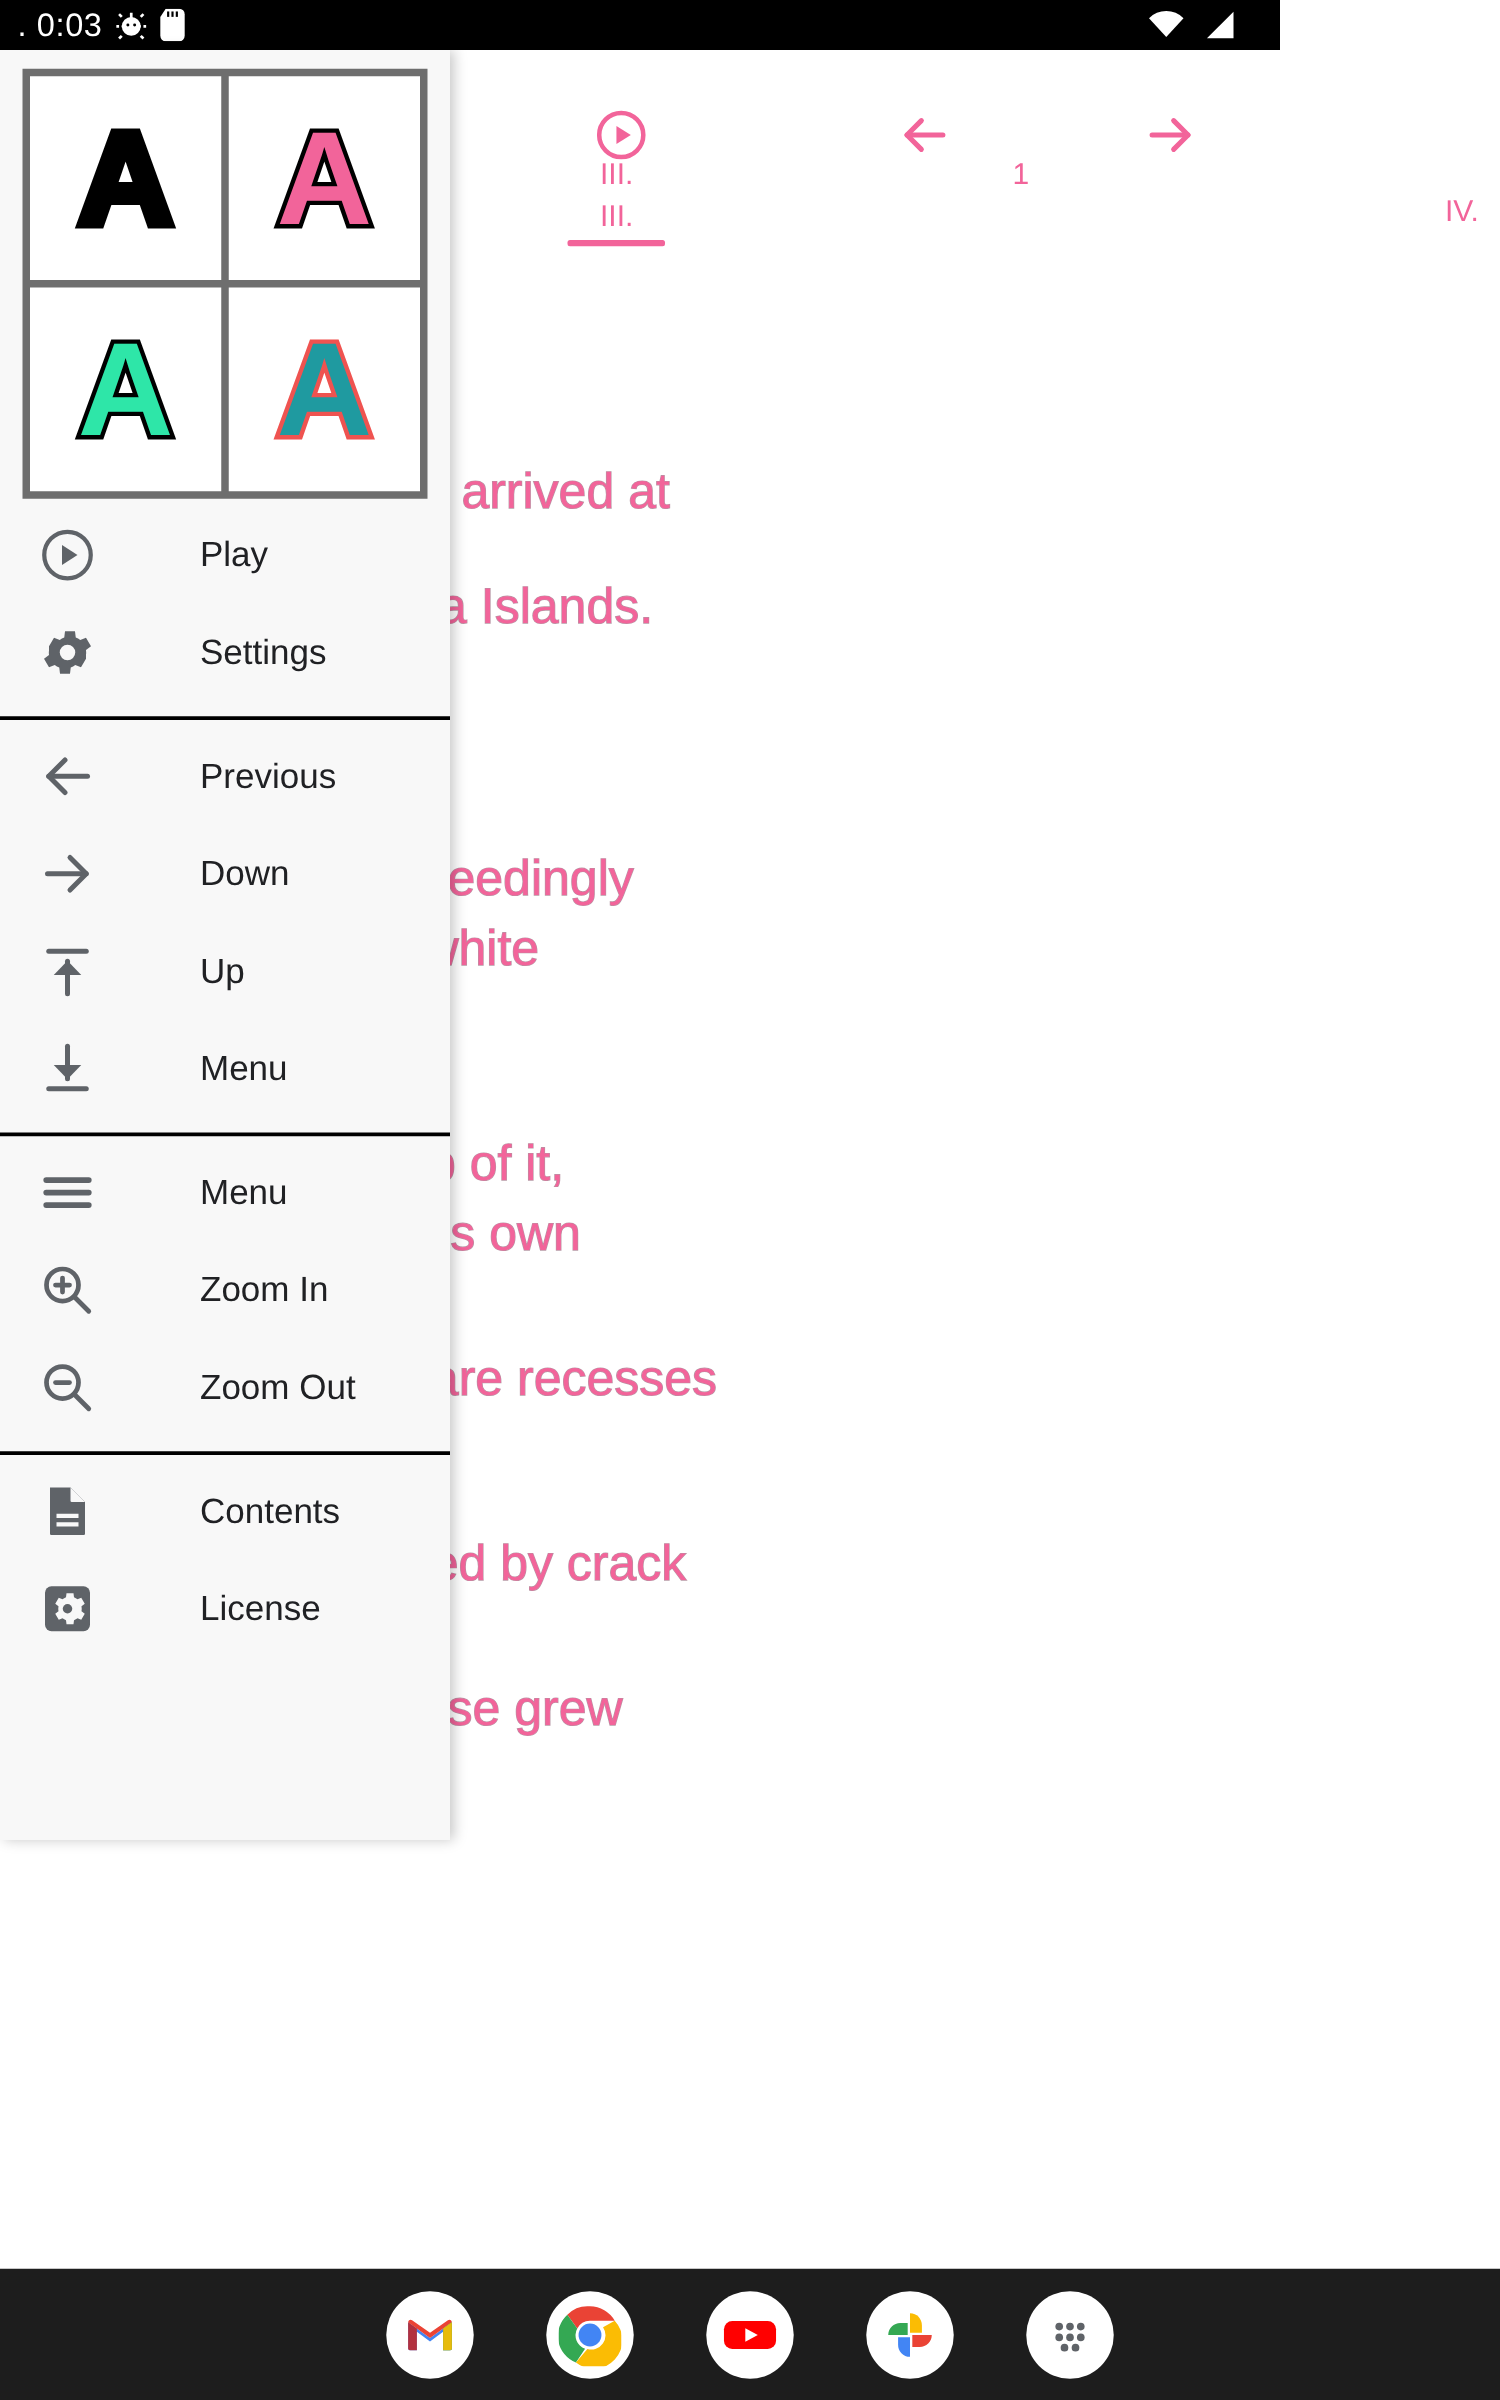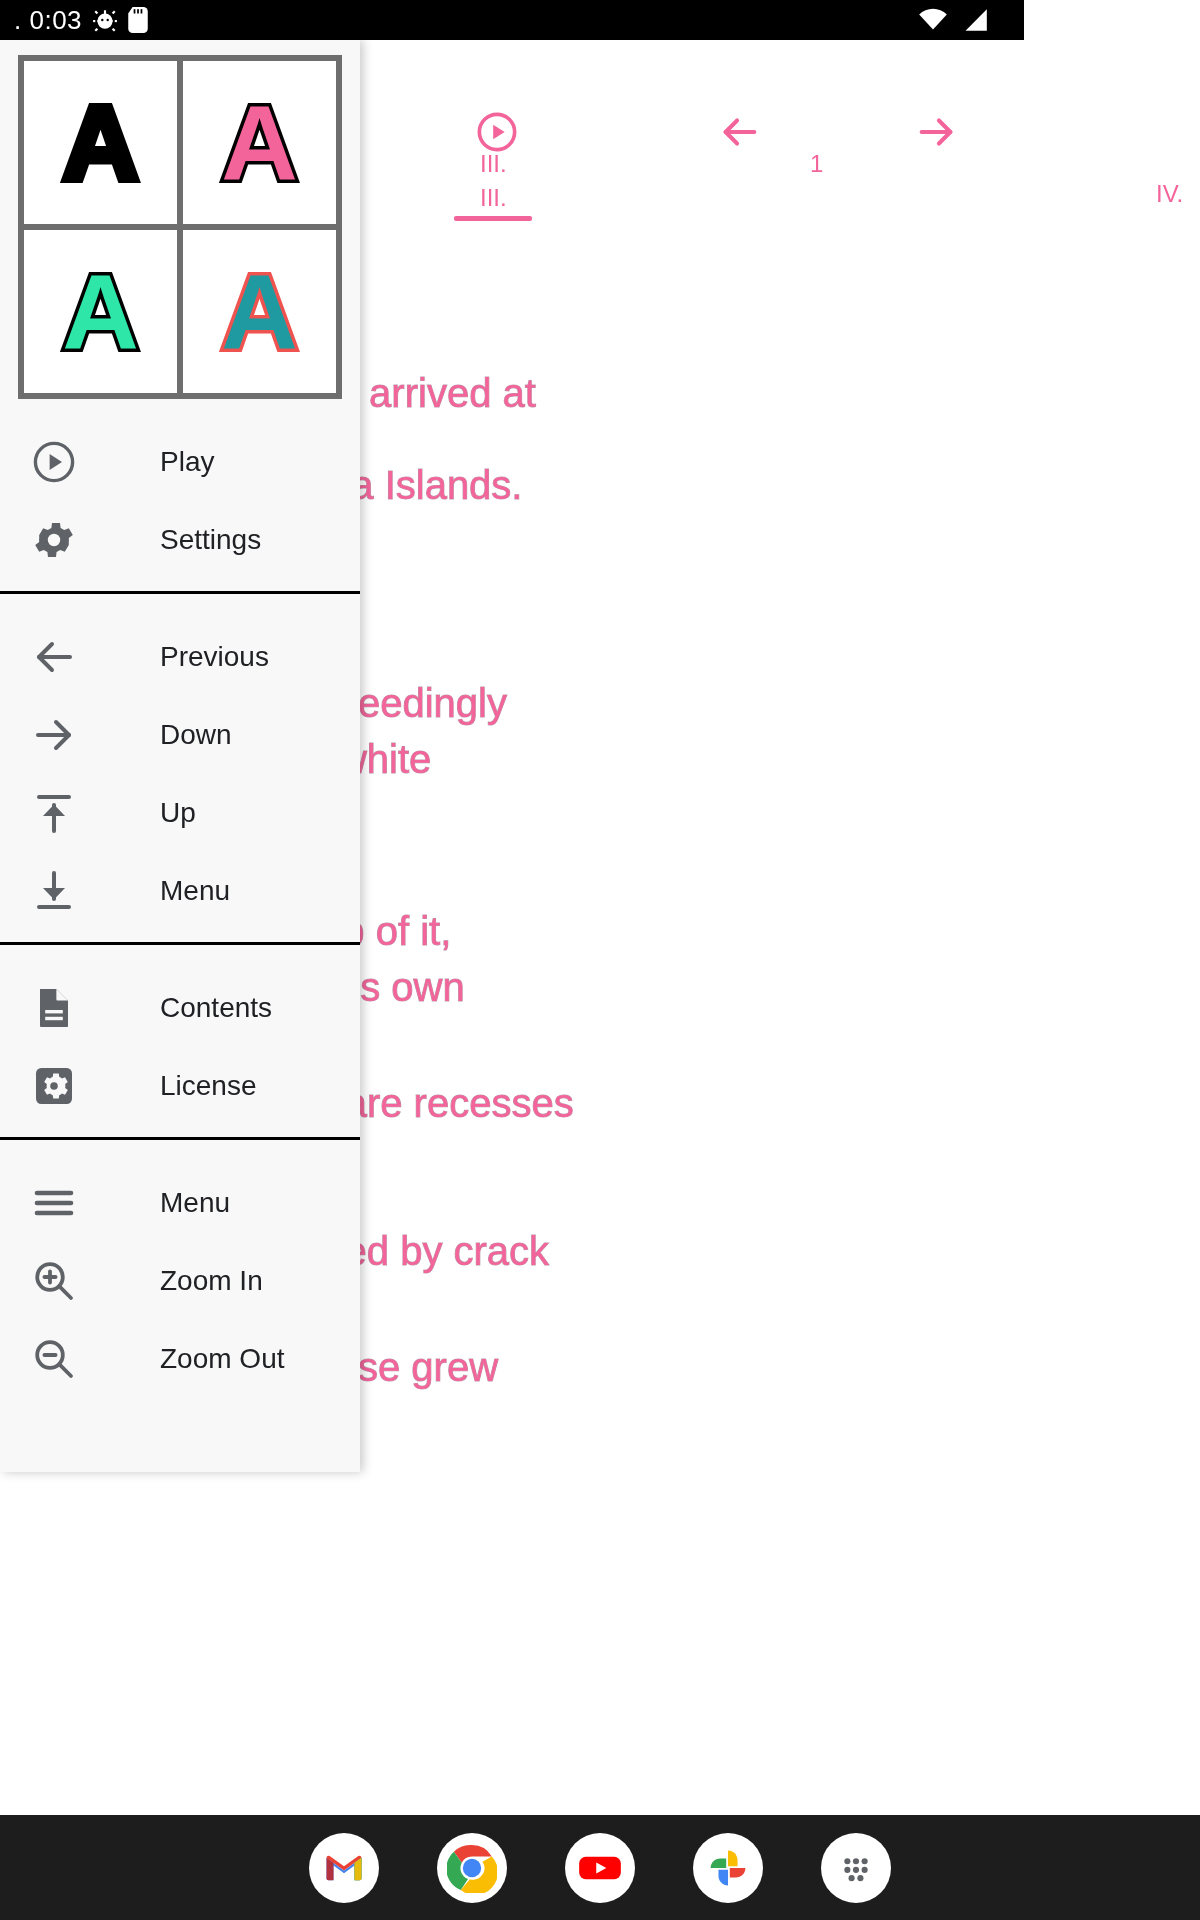--- a/index.html
+++ b/index.html
@@ -24,21 +24,21 @@
   .sb-right { margin-left: auto; display: flex; align-items: center; gap: 14px; padding-right: 22px; }
   .sb-ico svg { display: block; }
 
   
   .reader {
     position: absolute; top: 40px; left: 0;
     width: 1200px; height: 1775px;
     background: #fff; overflow: hidden;
   }
   .doc-toolbar {
-    position: absolute; top: 0; left: 440px; width: 760px; height: 140px; margin-top: 24px;
+    position: absolute; top: 0; left: 440px; width: 760px; height: 140px;
   }
   .tb-btn {
     position: absolute; top: 40px;
     width: 74px; height: 56px;
     display: flex; align-items: center; justify-content: center;
   }
   .tb-play  { left: 20px; }
   .tb-prev  { left: 262px; }
   .tb-next  { left: 460px; }
 
@@ -87,21 +87,21 @@
   }
   .swatch {
     background: #fff;
     display: flex; align-items: center; justify-content: center;
   }
   .swatch span {
     font-size: 106px; font-weight: 700; line-height: 1;
     font-family: "Liberation Sans", sans-serif;
   }
 
-  .menu-group { padding: 24px 0 12px 0; }
+  .menu-group { padding: 6px 0 12px 0; }
   .menu-group + .menu-group { border-top: 3px solid #000000; }
   .menu-item {
     height: 78px; display: flex; align-items: center;
     padding-left: 28px;
   }
   .mi-ico {
     width: 52px; height: 52px;
     display: flex; align-items: center; justify-content: center;
     flex: 0 0 52px;
   }
@@ -304,72 +304,72 @@
             <polyline points="6.5,10.5 12,16.2 17.5,10.5" fill="#5f6368" stroke="none"></polyline>
           </svg>
         </div>
         <div class="mi-label">Menu</div>
       </div>
     </div>
 
     <div class="menu-group">
       <div class="menu-item">
         <div class="mi-ico">
+          <svg width="48" height="48" viewBox="0 0 24 24" stroke="#5f6368" stroke-width="2.3" stroke-linecap="round">
+            <line x1="3.5" y1="7" x2="20.5" y2="7"></line>
+            <line x1="3.5" y1="12" x2="20.5" y2="12"></line>
+            <line x1="3.5" y1="17" x2="20.5" y2="17"></line>
+          </svg>
+        </div>
+        <div class="mi-label">Menu</div>
+      </div>
+      <div class="menu-item">
+        <div class="mi-ico">
+          <svg width="48" height="48" viewBox="0 0 24 24" fill="none" stroke="#5f6368" stroke-width="1.9" stroke-linecap="round">
+            <circle cx="10" cy="10" r="6.4"></circle>
+              <line x1="14.7" y1="14.7" x2="20.5" y2="20.5"></line>
+            <line x1="7.2" y1="10" x2="12.8" y2="10"></line>
+              <line x1="10" y1="7.2" x2="10" y2="12.8"></line>
+          </svg>
+        </div>
+        <div class="mi-label">Zoom In</div>
+      </div>
+      <div class="menu-item">
+        <div class="mi-ico">
+          <svg width="48" height="48" viewBox="0 0 24 24" fill="none" stroke="#5f6368" stroke-width="1.9" stroke-linecap="round">
+            <circle cx="10" cy="10" r="6.4"></circle>
+              <line x1="14.7" y1="14.7" x2="20.5" y2="20.5"></line>
+            <line x1="7.2" y1="10" x2="12.8" y2="10"></line>
+          </svg>
+        </div>
+        <div class="mi-label">Zoom Out</div>
+      </div>
+    </div>
+
+    <div class="menu-group">
+      <div class="menu-item">
+        <div class="mi-ico">
           <svg width="48" height="48" viewBox="0 0 24 24" fill="#5f6368">
             <path d="M5 2.5h8.2L19 8.3V21a.5.5 0 0 1-.5.5h-13A.5.5 0 0 1 5 21z"></path>
             <path d="M13.2 2.5 L19 8.3 H13.7 a.5.5 0 0 1-.5-.5z" fill="#f8f8f8"></path>
             <rect x="7.6" y="13" width="8.8" height="1.7" fill="#f8f8f8"></rect>
             <rect x="7.6" y="16.4" width="8.8" height="1.7" fill="#f8f8f8"></rect>
           </svg>
         </div>
         <div class="mi-label">Contents</div>
       </div>
       <div class="menu-item">
         <div class="mi-ico">
           <svg width="48" height="48" viewBox="0 0 24 24">
             <rect x="3" y="3" width="18" height="18" rx="2.6" fill="#5f6368"></rect>
             <path d="M17.6 13a5.8 5.8 0 0 0 0-2l1.3-1-1.4-2.4-1.5.6a5.8 5.8 0 0 0-1.4-.8l-.2-1.6h-2.8l-.2 1.6a5.8 5.8 0 0 0-1.4.8l-1.5-.6L7.1 10l1.3 1a5.8 5.8 0 0 0 0 2l-1.3 1 1.4 2.4 1.5-.6a5.8 5.8 0 0 0 1.4.8l.2 1.6h2.8l.2-1.6a5.8 5.8 0 0 0 1.4-.8l1.5.6 1.4-2.4z" fill="#f8f8f8"></path>
             <circle cx="12" cy="12" r="1.9" fill="#5f6368"></circle>
           </svg>
         </div>
         <div class="mi-label">License</div>
-      </div>
-    </div>
-
-    <div class="menu-group">
-      <div class="menu-item">
-        <div class="mi-ico">
-          <svg width="48" height="48" viewBox="0 0 24 24" stroke="#5f6368" stroke-width="2.3" stroke-linecap="round">
-            <line x1="3.5" y1="7" x2="20.5" y2="7"></line>
-            <line x1="3.5" y1="12" x2="20.5" y2="12"></line>
-            <line x1="3.5" y1="17" x2="20.5" y2="17"></line>
-          </svg>
-        </div>
-        <div class="mi-label">Menu</div>
-      </div>
-      <div class="menu-item">
-        <div class="mi-ico">
-          <svg width="48" height="48" viewBox="0 0 24 24" fill="none" stroke="#5f6368" stroke-width="1.9" stroke-linecap="round">
-            <circle cx="10" cy="10" r="6.4"></circle>
-              <line x1="14.7" y1="14.7" x2="20.5" y2="20.5"></line>
-            <line x1="7.2" y1="10" x2="12.8" y2="10"></line>
-              <line x1="10" y1="7.2" x2="10" y2="12.8"></line>
-          </svg>
-        </div>
-        <div class="mi-label">Zoom In</div>
-      </div>
-      <div class="menu-item">
-        <div class="mi-ico">
-          <svg width="48" height="48" viewBox="0 0 24 24" fill="none" stroke="#5f6368" stroke-width="1.9" stroke-linecap="round">
-            <circle cx="10" cy="10" r="6.4"></circle>
-              <line x1="14.7" y1="14.7" x2="20.5" y2="20.5"></line>
-            <line x1="7.2" y1="10" x2="12.8" y2="10"></line>
-          </svg>
-        </div>
-        <div class="mi-label">Zoom Out</div>
       </div>
     </div>
   </div>
 
   <div class="dock">
     <div class="dock-ico">
       <svg width="42" height="42" viewBox="0 0 24 24">
         <path d="M2 6.2 L12 13.4 L22 6.2 V18 a1 1 0 0 1-1 1h-3V10.5L12 15 L6 10.5V19H3a1 1 0 0 1-1-1z" fill="#4285f4"></path>
         <path d="M2 6.2 A1.2 1.2 0 0 1 3.8 5.2 L12 11 L20.2 5.2 A1.2 1.2 0 0 1 22 6.2 L12 13.4 Z" fill="#ea4335"></path>
         <path d="M18 19h3a1 1 0 0 0 1-1V6.2L18 9z" fill="#34a853"></path>

